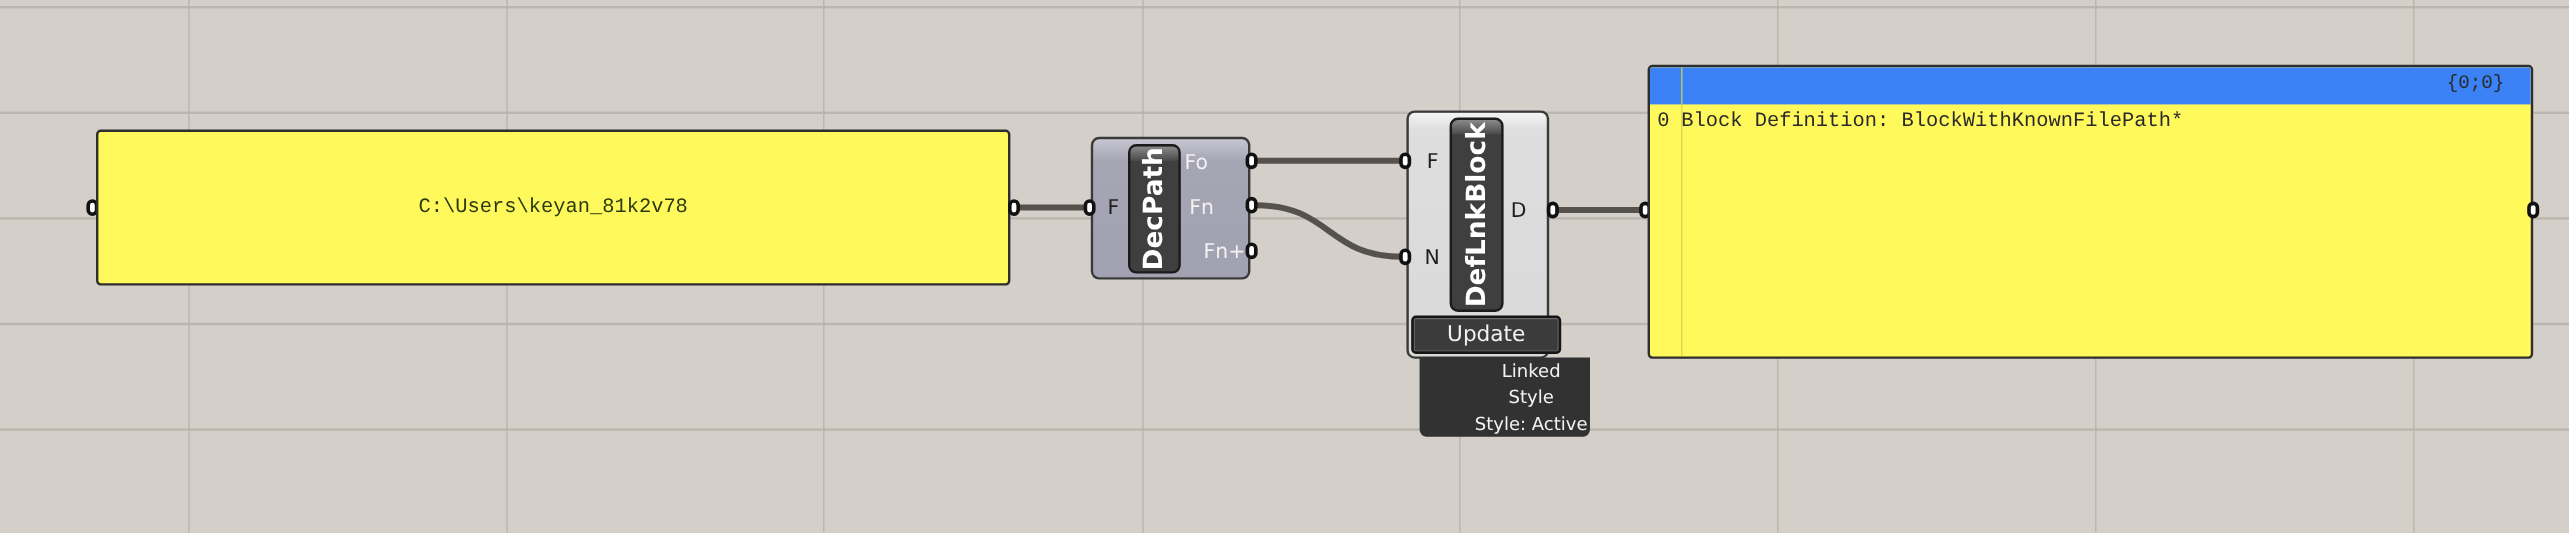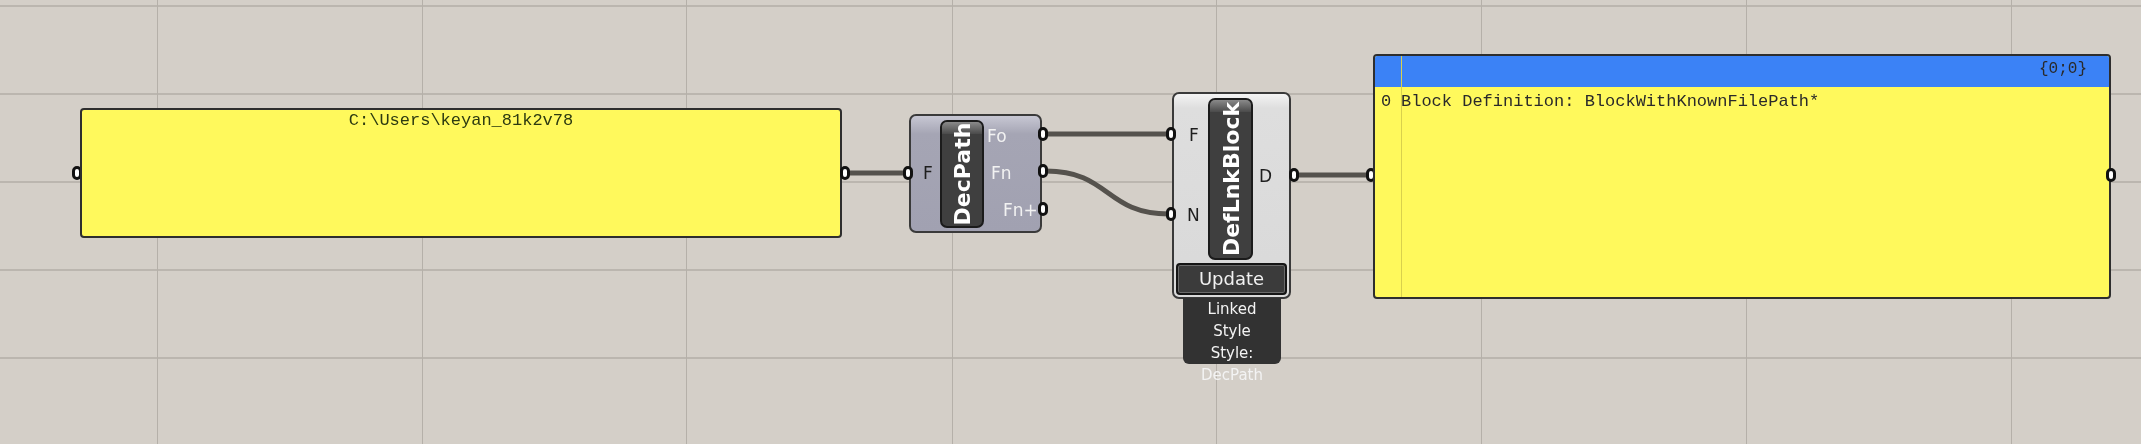--- a/index.html
+++ b/index.html
@@ -11,21 +11,21 @@
     .canvas { position: absolute; left: 0; top: 0; width: 2141px; height: 444px; }
     .gridline-h { position: absolute; left: 0; width: 2141px; height: 2px; background: #bbb6af; }
     .gridline-v { position: absolute; top: 0; width: 1px; height: 444px; background: #b5b0a9; }
     svg.wires { position: absolute; left: 0; top: 0; }
 
     
     .panel {
       position: absolute; left: 80px; top: 108px; width: 762px; height: 130px;
       background: #fff95c; border: 2px solid #2e2e2e; border-radius: 4px;
       box-sizing: border-box;
-      display: flex; justify-content: center; text-align: center;
+      display: flex; align-items: center; justify-content: center; text-align: center;
       font-family: "Liberation Mono", monospace; font-size: 17px; color: #2c3a10; line-height: 21px;
     }
     .panel .line { display: block; white-space: pre; }
 
     .grip {
       position: absolute; width: 10px; height: 14px; background: #fff;
       border: 3px solid #111; box-sizing: border-box; border-radius: 7px;
     }
 
     
@@ -53,29 +53,29 @@
     }
     .param.out-dec { color: #f2f2f2; }
 
     
     .comp-deflnk {
       position: absolute; left: 1172px; top: 92px; width: 119px; height: 207px;
       background: linear-gradient(#f4f4f4 0px, #dedede 14px, #d9d9d9 100%);
       border: 2px solid #3a3a3a; border-radius: 7px; box-sizing: border-box;
     }
     .update-btn {
-      position: absolute; left: 1176px; top: 263px; width: 111px; height: 32px;
+      position: absolute; left: 1176px; top: 263px; width: 125px; height: 32px;
       background: #3b3b3b; border: 2px solid #151515; border-radius: 4px; box-sizing: border-box;
       color: #f1f1f1; font-size: 18px; text-align: center; line-height: 27px;
       box-shadow: inset 0 0 0 1px #6a6a6a;
     }
     .tag {
       position: absolute; left: 1183px; top: 298px; width: 98px; height: 66px;
       background: #323232; border-radius: 0 0 6px 6px;
-      color: #f3f3f3; font-size: 15px; text-align: center; line-height: 22px;
+      color: #f3f3f3; font-size: 15px; text-align: center; line-height: 22px; padding-left: 44px;
     }
     .tag span { display: block; }
 
     
     .out-panel {
       position: absolute; left: 1373px; top: 54px; width: 738px; height: 245px;
       background: #fff95c; border: 2px solid #2e2e2e; border-radius: 4px; box-sizing: border-box;
       overflow: hidden;
     }
     .out-panel .hdr {
@@ -152,21 +152,21 @@
     <span class="param" style="left:13px; top:111px;">N</span>
     <span class="param" style="left:85px; top:72px;">D</span>
   </div>
   <div class="grip" style="left:1166px; top:127px;"></div>
   <div class="grip" style="left:1166px; top:207px;"></div>
   <div class="grip" style="left:1289px; top:168px;"></div>
   <div class="update-btn">Update</div>
   <div class="tag">
     <span>Linked</span>
     <span>Style</span>
-    <span>Style: DecPath</span>
+    <span>Style: Active</span>
   </div>
 
   <div class="grip" style="left:1366px; top:168px;"></div>
   <div class="out-panel">
     <div class="hdr">
       <span class="path">{0;0}</span>
     </div>
     <div class="idxcol"></div>
     <div class="row"><span class="idx">0</span><span>Block Definition: BlockWithKnownFilePath*</span></div>
   </div>

